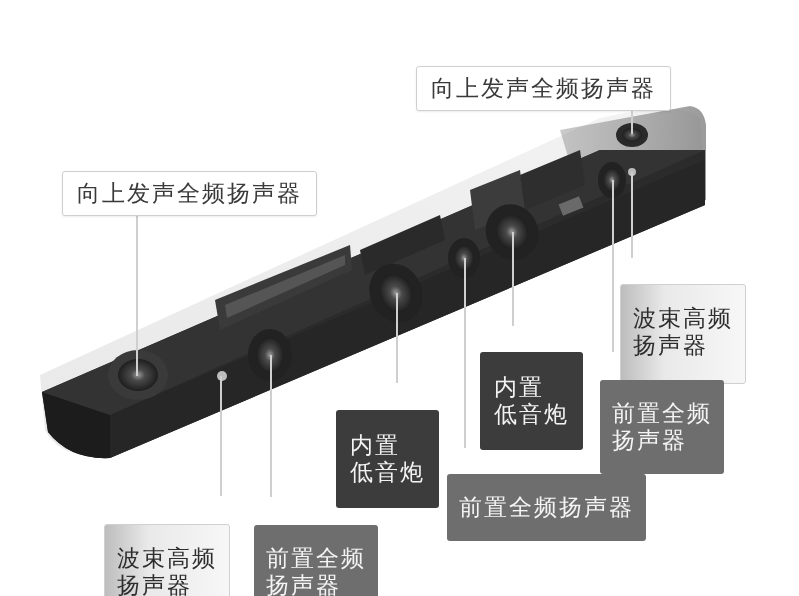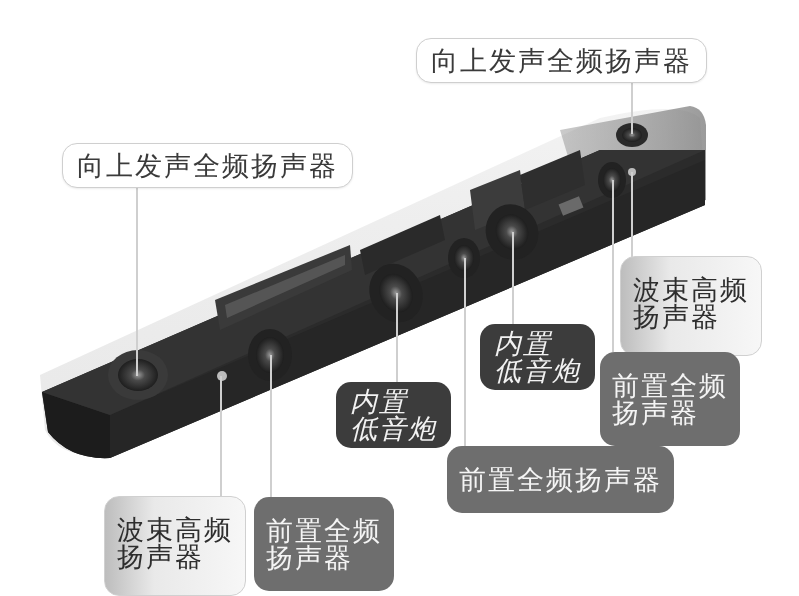--- a/index.html
+++ b/index.html
@@ -5,37 +5,37 @@
   html, body { margin:0; padding:0; }
   body {
     width:799px; height:596px; position:relative; overflow:hidden;
     background:#ffffff;
     font-family:"DejaVu Sans", "Liberation Sans", sans-serif;
   }
   .stage { position:absolute; left:0; top:0; width:799px; height:596px; }
   svg.product { position:absolute; left:0; top:0; }
   .label {
     position:absolute; box-sizing:border-box;
-    font-size:27px; line-height:27px; letter-spacing:2px;
-    border-radius:15px; white-space:nowrap;
+    font-size:23px; line-height:27px; letter-spacing:2px;
+    border-radius:3px; white-space:nowrap;margin-top:28px;
   }
   .label.white {
     background:#ffffff; color:#3a3a3a;
     border:1px solid #cfcfcf;
     box-shadow:0 1px 2px rgba(0,0,0,0.08);
     padding:8px 14px;
   }
   .label.silver {
     background:linear-gradient(90deg,#bdbdbd 0%,#e9e9e9 35%,#f7f7f7 100%);
     color:#2e2e2e; border:1px solid #d0d0d0;
     padding:22px 12px;
     font-family:Liberation Mono, monospace;
   }
   .label.dark {
-    background:#3c3c3c; color:#f2f2f2; padding:6px 14px;font-style:italic;
+    background:#3c3c3c; color:#f2f2f2; padding:22px 14px;
   }
   .label.mid {
     background:#6e6e6e; color:#f4f4f4; padding:20px 12px;
   }
   .label span { display:block; }
   .line { position:absolute; width:2px; background:#cfcfcf; }
 </style>
 </head>
 <body>
 

